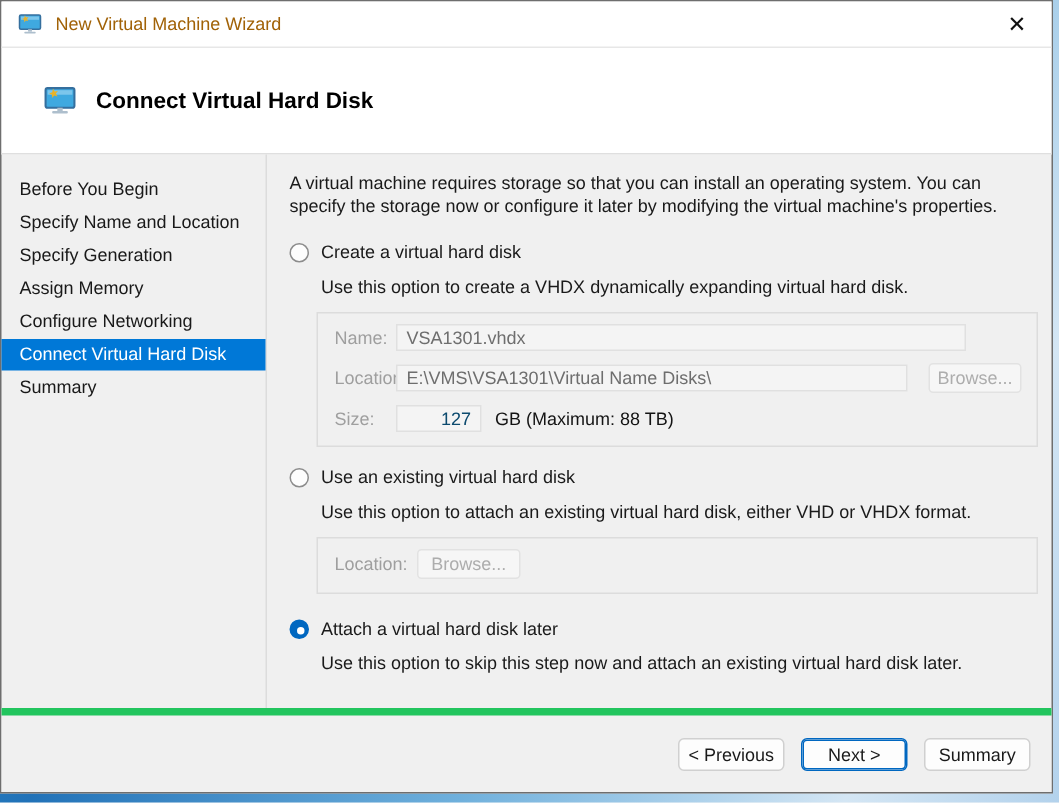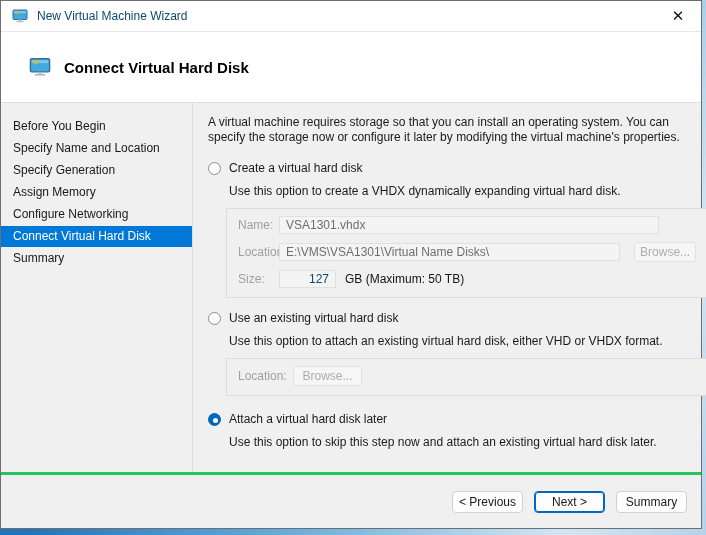--- a/index.html
+++ b/index.html
@@ -13,34 +13,34 @@
   .dialog {
     position:absolute; left:0; top:0; width:702px; height:529px;
     background:#f0f0f0; border:1px solid #6e6e6e;
     display:flex; flex-direction:column;
   }
   
   .titlebar {
     height:31px; background:#ffffff; border-bottom:1px solid #e7e7e7;
     display:flex; align-items:center; padding-left:11px; flex:0 0 auto;
   }
-  .titlebar .title { margin-left:9px; font-size:12px; color:#0c4a6e; flex:1; }
+  .titlebar .title { margin-left:9px; font-size:12px; color:#a16207; flex:1; }
   .close-btn {
     width:46px; height:30px; display:flex; align-items:center; justify-content:center;
     font-size:15px; color:#111; cursor:default;
   }
   
   .header {
     height:71px; background:#ffffff; border-bottom:1px solid #dfdfdf;
     display:flex; align-items:center; padding-left:28px; flex:0 0 auto;
   }
   .header .htitle { margin-left:13px; font-size:15px; font-weight:700; color:#000; }
   
   .bodyrow { flex:1 1 auto; display:flex; min-height:0; }
-  .sidebar { width:192px; border-right:1px solid #dcdcdc; padding-top:13px; flex:0 0 auto; }
+  .sidebar { width:177px; border-right:1px solid #dcdcdc; padding-top:13px; flex:0 0 auto; }
   .side-item {
     padding:4px 4px 4px 12px; margin-bottom:1px; line-height:13px;
     color:#191919; cursor:default; white-space:nowrap;
   }
   .side-item.selected { background:#0078d7; color:#ffffff; }
   .content { flex:1; padding:12px 10px 0 15px; }
   .intro { line-height:15px; margin-bottom:16px; width:492px; }
   .option-row { display:flex; align-items:center; gap:8px; margin-top:2px; }
   .radio {
     width:13px; height:13px; border-radius:50%;
@@ -67,21 +67,21 @@
   .finput.small { width:57px; justify-content:flex-end; color:#0c4a6e; }
   .fsuffix { margin-left:9px; color:#141414; }
   .browse-btn {
     margin-left:14px; width:69px; height:20px; border-radius:3px;
     background:#f6f6f6; border:1px solid #e2e2e2; color:#adadad;
     display:flex; align-items:center; justify-content:center; font-size:12px;
   }
   .gap1 { height:11px; } .gap2 { height:14px; }
   
   .footer {
-    height:56px; border-top:3px solid #22c55e; flex:0 0 auto;
+    height:56px; border-top:5px solid #22c55e; flex:0 0 auto;
     display:flex; align-items:center; justify-content:flex-end;
     gap:11px; padding-right:14px; background:#f0f0f0;
   }
   .btn {
     width:71px; height:22px; border-radius:4px; background:#fdfdfd;
     border:1px solid #d0d0d0; color:#1a1a1a; font-size:12px;
     display:flex; align-items:center; justify-content:center; cursor:default;
   }
   .btn.default { border-color:#0067c0; box-shadow:inset 0 0 0 1px #0067c0; }
   .vm-icon { display:block; }
@@ -141,21 +141,21 @@
           <span class="finput wide">VSA1301.vhdx</span>
         </div>
         <div class="frow">
           <span class="flabel">Location:</span>
           <span class="finput wide">E:\VMS\VSA1301\Virtual Name Disks\</span>
           <span class="browse-btn">Browse...</span>
         </div>
         <div class="frow">
           <span class="flabel">Size:</span>
           <span class="finput small">127</span>
-          <span class="fsuffix">GB (Maximum: 50 TB)</span>
+          <span class="fsuffix">GB (Maximum: 88 TB)</span>
         </div>
       </div>
 
       <div class="gap1"></div>
 
       <div class="option-row">
         <span class="radio"></span>
         <span>Use an existing virtual hard disk</span>
       </div>
       <div class="option-desc">Use this option to attach an existing virtual hard disk, either VHD or VHDX format.</div>

